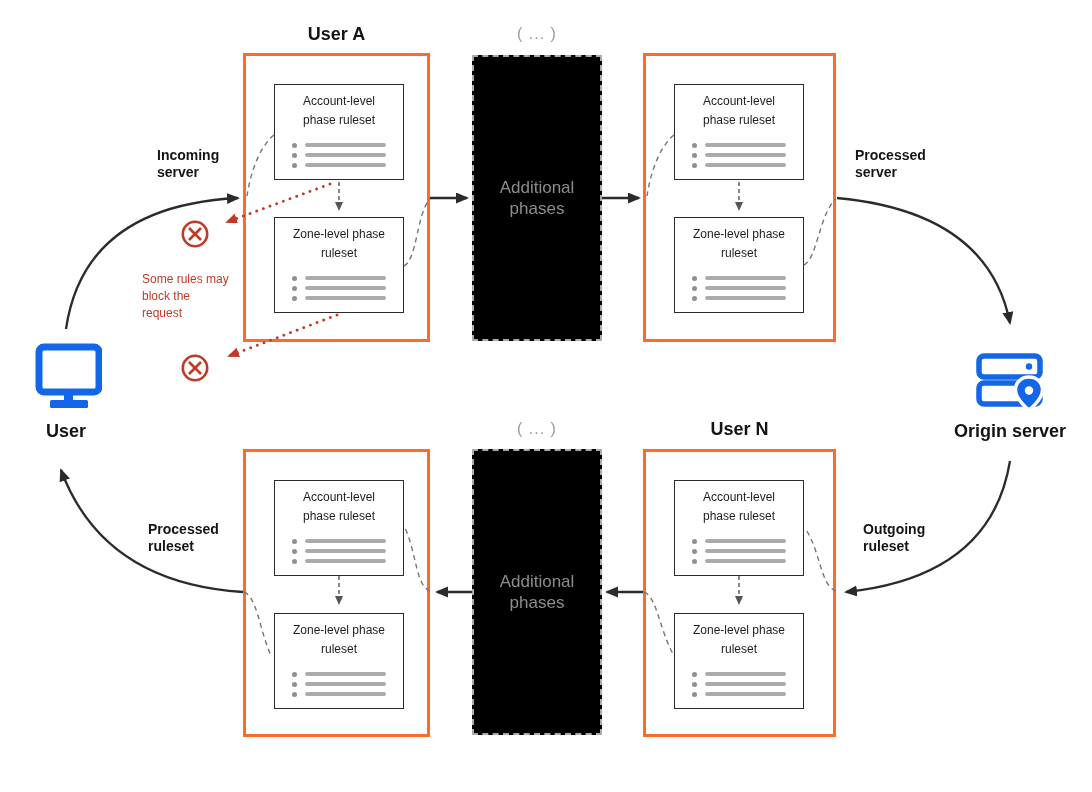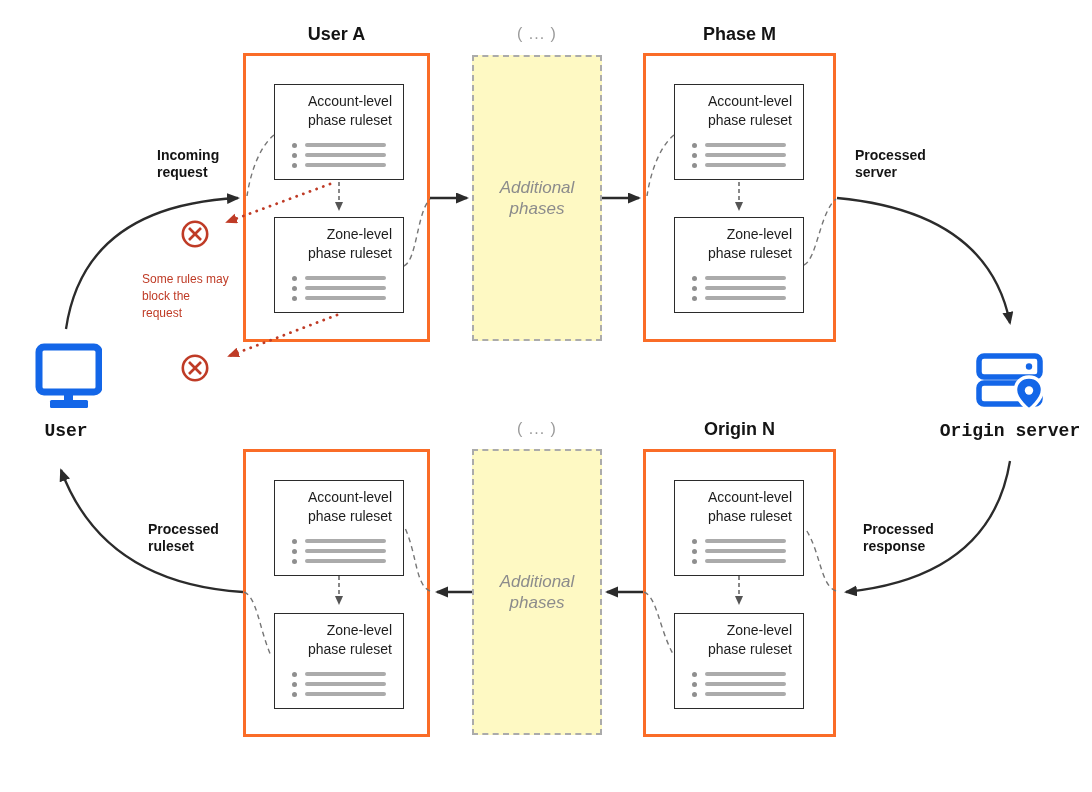--- a/index.html
+++ b/index.html
@@ -18,58 +18,57 @@
   }
   .phase-box{
     position:absolute;box-sizing:border-box;
     border:3px solid var(--accent_orange,#FA6C27);background:#ffffff;
   }
   .ruleset-box{
     position:absolute;left:28px;width:130px;height:96px;box-sizing:border-box;
     border:1.5px solid #2b2b2b;background:#ffffff;
   }
   .ruleset-label{
-    max-width:106px;margin:7px auto 0;text-align:right;
-    font-size:14px;font-weight:500;line-height:19px;color:#1d1d1d;
+    max-width:106px;margin:7px auto 0;text-align:center;
+    font-size:12px;font-weight:500;line-height:19px;color:#1d1d1d;
   }
   .rule-lines{position:absolute;left:0;right:0;top:55px;}
   .rule-row{display:flex;align-items:center;justify-content:center;height:10px;}
   .dot{width:5px;height:5px;border-radius:50%;background:#8f8f8f;margin-right:8px;flex:0 0 auto;}
   .bar{width:81px;height:4px;border-radius:2px;background:#ababab;flex:0 0 auto;}
   .dashed-box{
     position:absolute;width:130px;box-sizing:border-box;
-    border:2px dashed #ababab;background:#fef9c3;
-    display:flex;align-items:center;justify-content:center;font-style:italic;
+    border:2px dashed #ababab;background:#000000;
+    display:flex;align-items:center;justify-content:center;
   }
   .dashed-label{
     max-width:95px;text-align:center;
     font-size:17px;font-weight:500;line-height:21px;color:var(--muted_gray,#8c8c8c);
   }
   .flow-label{
     position:absolute;font-size:14px;font-weight:bold;line-height:17px;color:#141414;white-space:pre-line;
   }
   .warning-label{
     position:absolute;left:142px;top:271px;width:88px;
     font-size:12px;font-weight:500;line-height:17px;color:var(--warning_red,#BF3B26);
   }
   .node-label{
     position:absolute;text-align:center;
-    font-size:18px;font-weight:bold;line-height:21px;color:#141414;font-family:Liberation Mono, monospace;
+    font-size:18px;font-weight:bold;line-height:21px;color:#141414;
   }
   svg{display:block;}
   #overlay{position:absolute;left:0;top:0;pointer-events:none;}
 </style>
 </head>
 <body>
 
 <div id="canvas">
 
   <div class="phase-title" style="left:243px;top:24px;width:187px">User A</div>
   <div class="ellipsis" style="left:472px;top:24px;width:130px">( ... )</div>
-  <div class="phase-title" style="left:643px;top:24px;width:193px">Phase M</div>
 
   <div class="phase-box" style="left:243px;top:53px;width:187px;height:289px">
     <div class="ruleset-box" style="top:28px">
       <div class="ruleset-label">Account-level phase ruleset</div>
       <div class="rule-lines">
         <div class="rule-row">
             <span class="dot"></span>
             <span class="bar"></span>
           </div>
         <div class="rule-row">
@@ -136,21 +135,21 @@
           </div>
         <div class="rule-row">
             <span class="dot"></span>
             <span class="bar"></span>
           </div>
       </div>
     </div>
   </div>
 
   <div class="ellipsis" style="left:472px;top:419px;width:130px">( ... )</div>
-  <div class="phase-title" style="left:643px;top:419px;width:193px">Origin N</div>
+  <div class="phase-title" style="left:643px;top:419px;width:193px">User N</div>
 
   <div class="phase-box" style="left:243px;top:449px;width:187px;height:288px">
     <div class="ruleset-box" style="top:28px">
       <div class="ruleset-label">Account-level phase ruleset</div>
       <div class="rule-lines">
         <div class="rule-row">
             <span class="dot"></span>
             <span class="bar"></span>
           </div>
         <div class="rule-row">
@@ -216,23 +215,23 @@
             <span class="bar"></span>
           </div>
         <div class="rule-row">
             <span class="dot"></span>
             <span class="bar"></span>
           </div>
       </div>
     </div>
   </div>
 
-  <div class="flow-label" style="left:157px;top:147px;width:80px">Incoming request</div>
+  <div class="flow-label" style="left:157px;top:147px;width:80px">Incoming server</div>
   <div class="flow-label" style="left:855px;top:147px;width:80px">Processed server</div>
-  <div class="flow-label" style="left:863px;top:521px;width:80px">Processed response</div>
+  <div class="flow-label" style="left:863px;top:521px;width:80px">Outgoing ruleset</div>
   <div class="flow-label" style="left:148px;top:521px;width:82px">Processed ruleset</div>
 
   <div class="warning-label">Some rules may block the request</div>
 
   <span class="abs" style="left:34px;top:343px">
     <svg width="68" height="66" viewBox="0 0 68 66">
       <rect x="5" y="4" width="60" height="45" rx="5" fill="none" stroke="#1366E8" stroke-width="7"></rect>
       <rect x="30" y="49" width="9" height="11" fill="#1366E8"></rect>
       <rect x="16" y="57" width="38" height="8" rx="1.5" fill="#1366E8"></rect>
     </svg>

